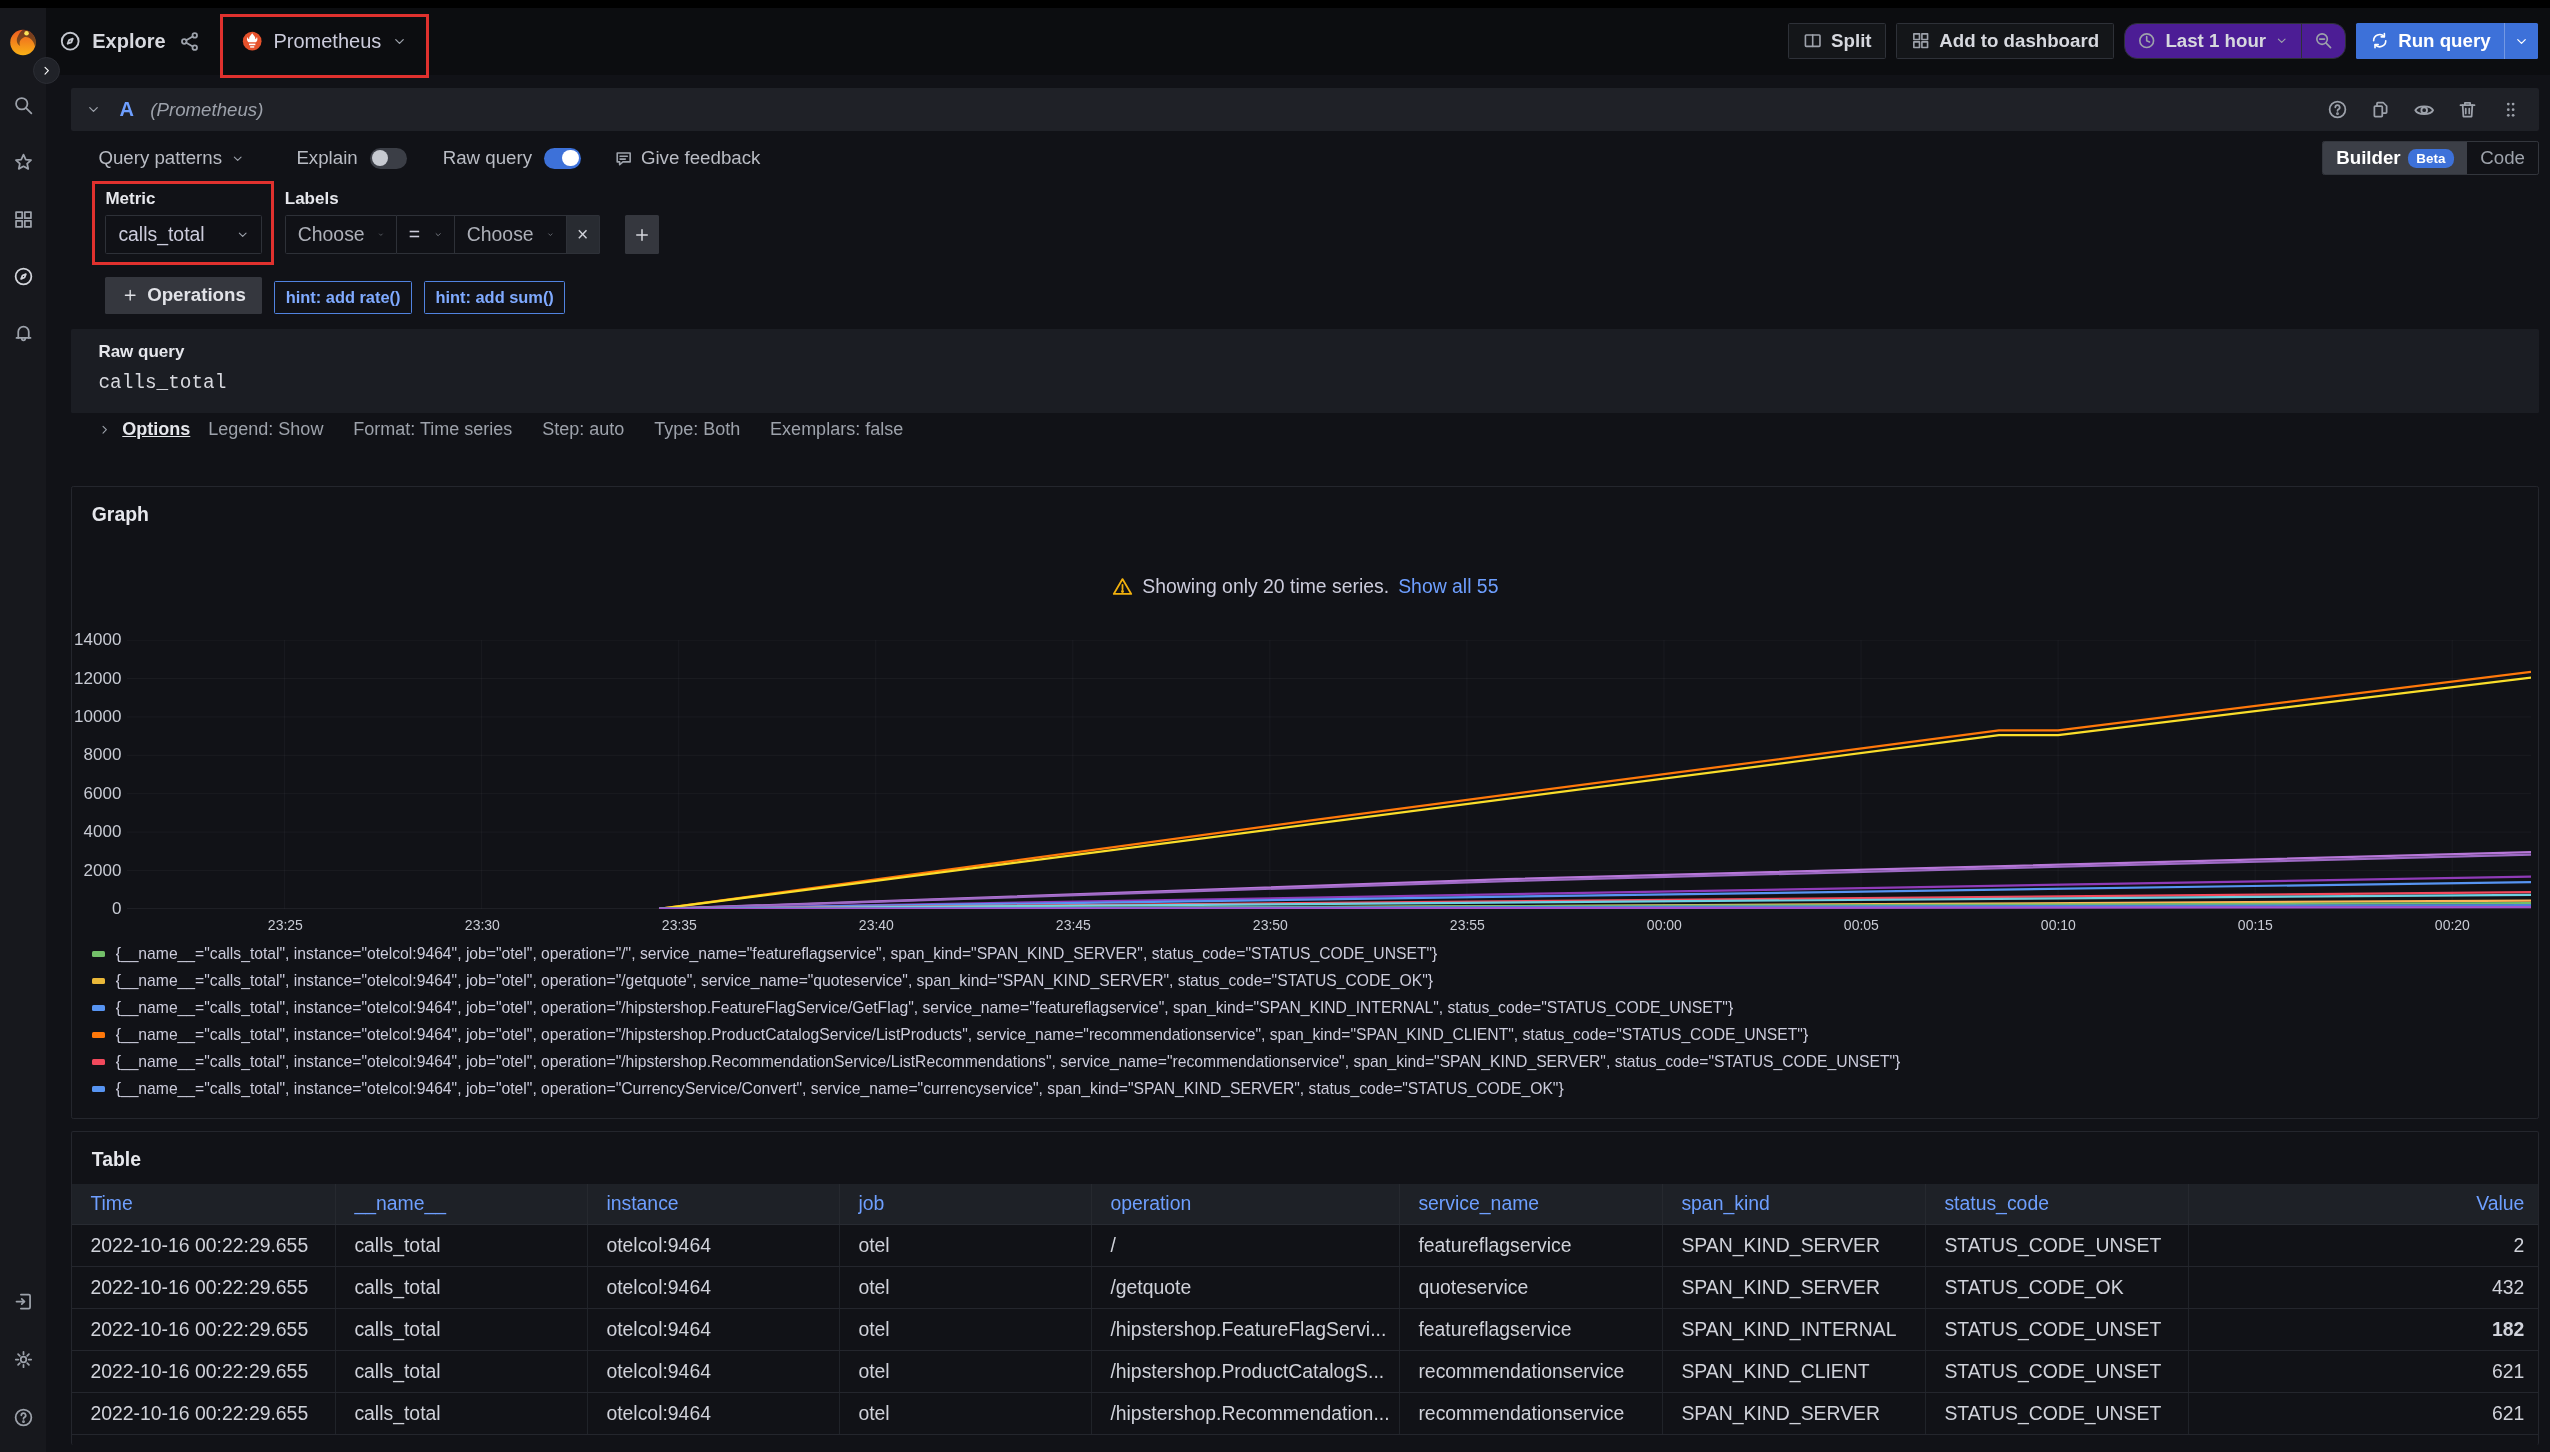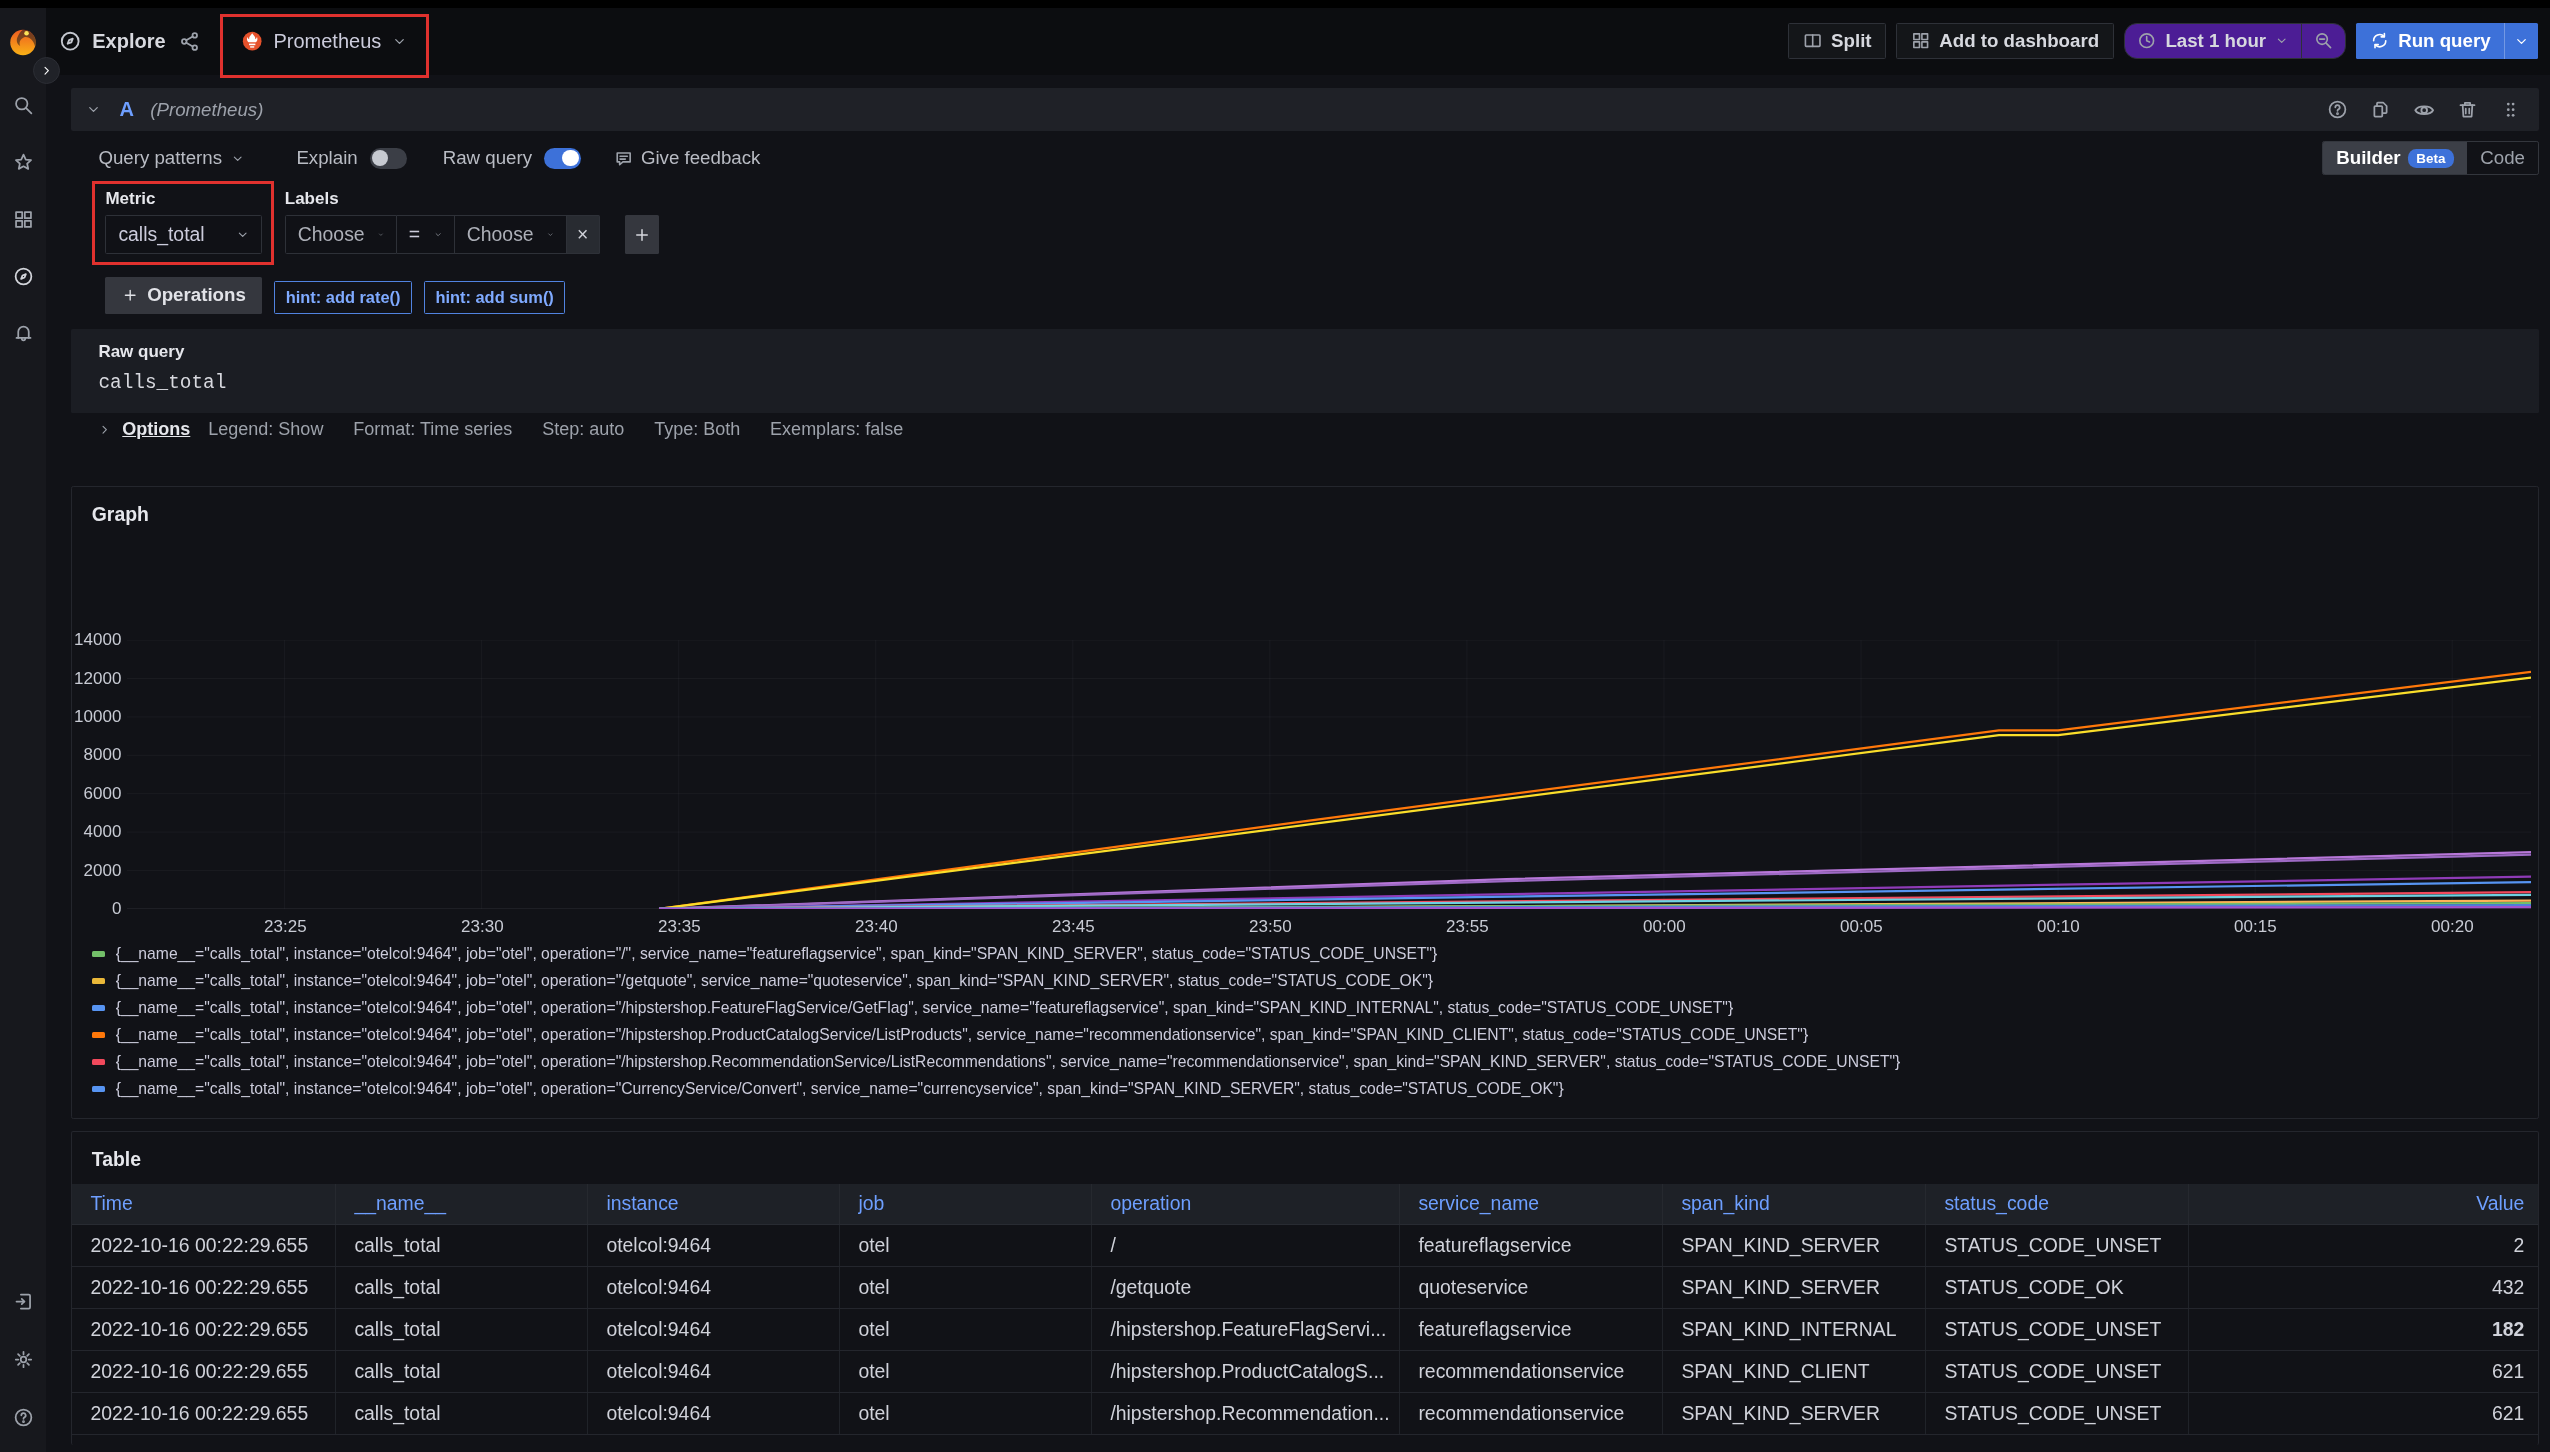--- a/index.html
+++ b/index.html
@@ -97,21 +97,21 @@
   .p-title{position:absolute;left:19.4px;top:16.4px;font-size:19.4px;font-weight:bold;color:#e6e7ec;}
   .modes{position:absolute;right:21px;top:13.4px;display:flex;align-items:center;height:33px;border:0.7px solid #2f323a;border-radius:1.5px;padding:0 3px;gap:3px;}
   .mode{height:27px;padding:0 12px;font-size:16.4px;font-weight:bold;color:var(--txt2);border-radius:1.5px;}
   .mode.active{background:#3f434b;color:#fff;}
   .warnrow{position:absolute;left:0;right:0;top:88px;display:flex;align-items:center;justify-content:center;gap:9px;font-size:19.4px;color:var(--txt);}
   .warnrow a{color:var(--link);text-decoration:none;}
   .y-axis{position:absolute;left:0;top:153px;width:49px;height:269px;}
   .ytick{position:absolute;right:0;width:49px;text-align:right;font-size:17px;color:#c8cbd4;height:19.4px;line-height:19.4px;}
   .plotwrap{position:absolute;left:55px;right:7.5px;top:153px;height:269px;}
   .x-axis{position:absolute;left:55px;right:7.5px;top:426px;height:25.4px;}
-  .xtick{position:absolute;top:4.5px;transform:translateX(-50%);font-size:17px;color:#c8cbd4;}
+  .xtick{position:absolute;top:4.5px;transform:translateX(-50%);font-size:14px;color:#c8cbd4;}
   .legend{position:absolute;left:19.4px;right:12px;top:454px;bottom:7.5px;overflow:hidden;}
   .lg-row{display:flex;align-items:center;height:27px;overflow:hidden;}
   .lg-swatch{flex:0 0 13.4px;height:6px;border-radius:1.5px;margin-right:10.5px;}
   .lg-label{font-size:15.7px;color:var(--txt);white-space:nowrap;overflow:hidden;}
 
   .table-panel{margin-top:12px;height:314px;border-bottom:none;}
   .tgrid{position:absolute;left:0;right:0;top:52px;}
   .tr{display:flex;height:42px;border-bottom:0.7px solid var(--panelb);}
   .tr.head{height:41px;background:#1e2127;border-bottom:0.7px solid #282b32;}
   .th,.td{flex:0 0 auto;display:flex;align-items:center;padding:0 18px;font-size:19.4px;white-space:nowrap;overflow:hidden;border-right:0.7px solid rgba(44,47,54,.6);}
@@ -448,20 +448,29 @@
         <span class="oitem">Legend: Show</span>
         <span class="oitem">Format: Time series</span>
         <span class="oitem">Step: auto</span>
         <span class="oitem">Type: Both</span>
         <span class="oitem">Exemplars: false</span>
       </div>
 
 
       <section class="panel graph-panel">
         <div class="p-title">Graph</div>
+        <div class="warnrow">
+          <svg viewBox="0 0 24 24" width="21" height="21" style="stroke:var(--warn);fill:none;stroke-width:2;stroke-linecap:round;stroke-linejoin:round;">
+              <path d="M12 3.5 L22 20.5 H2Z"></path>
+              <line x1="12" y1="10" x2="12" y2="15"></line>
+              <circle cx="12" cy="17.7" r="0.7" fill="#f2b10e"></circle>
+            </svg>
+          <span>Showing only 20 time series.</span>
+          <a href="#">Show all 55</a>
+        </div>
         <div class="y-axis" id="y-axis">
             <div class="ytick" style="top: 259px;">0</div>
             <div class="ytick" style="top: 221px;">2000</div>
             <div class="ytick" style="top: 182px;">4000</div>
             <div class="ytick" style="top: 144px;">6000</div>
             <div class="ytick" style="top: 105px;">8000</div>
             <div class="ytick" style="top: 67px;">10000</div>
             <div class="ytick" style="top: 29px;">12000</div>
             <div class="ytick" style="top: -9.7px;">14000</div>
           </div>

